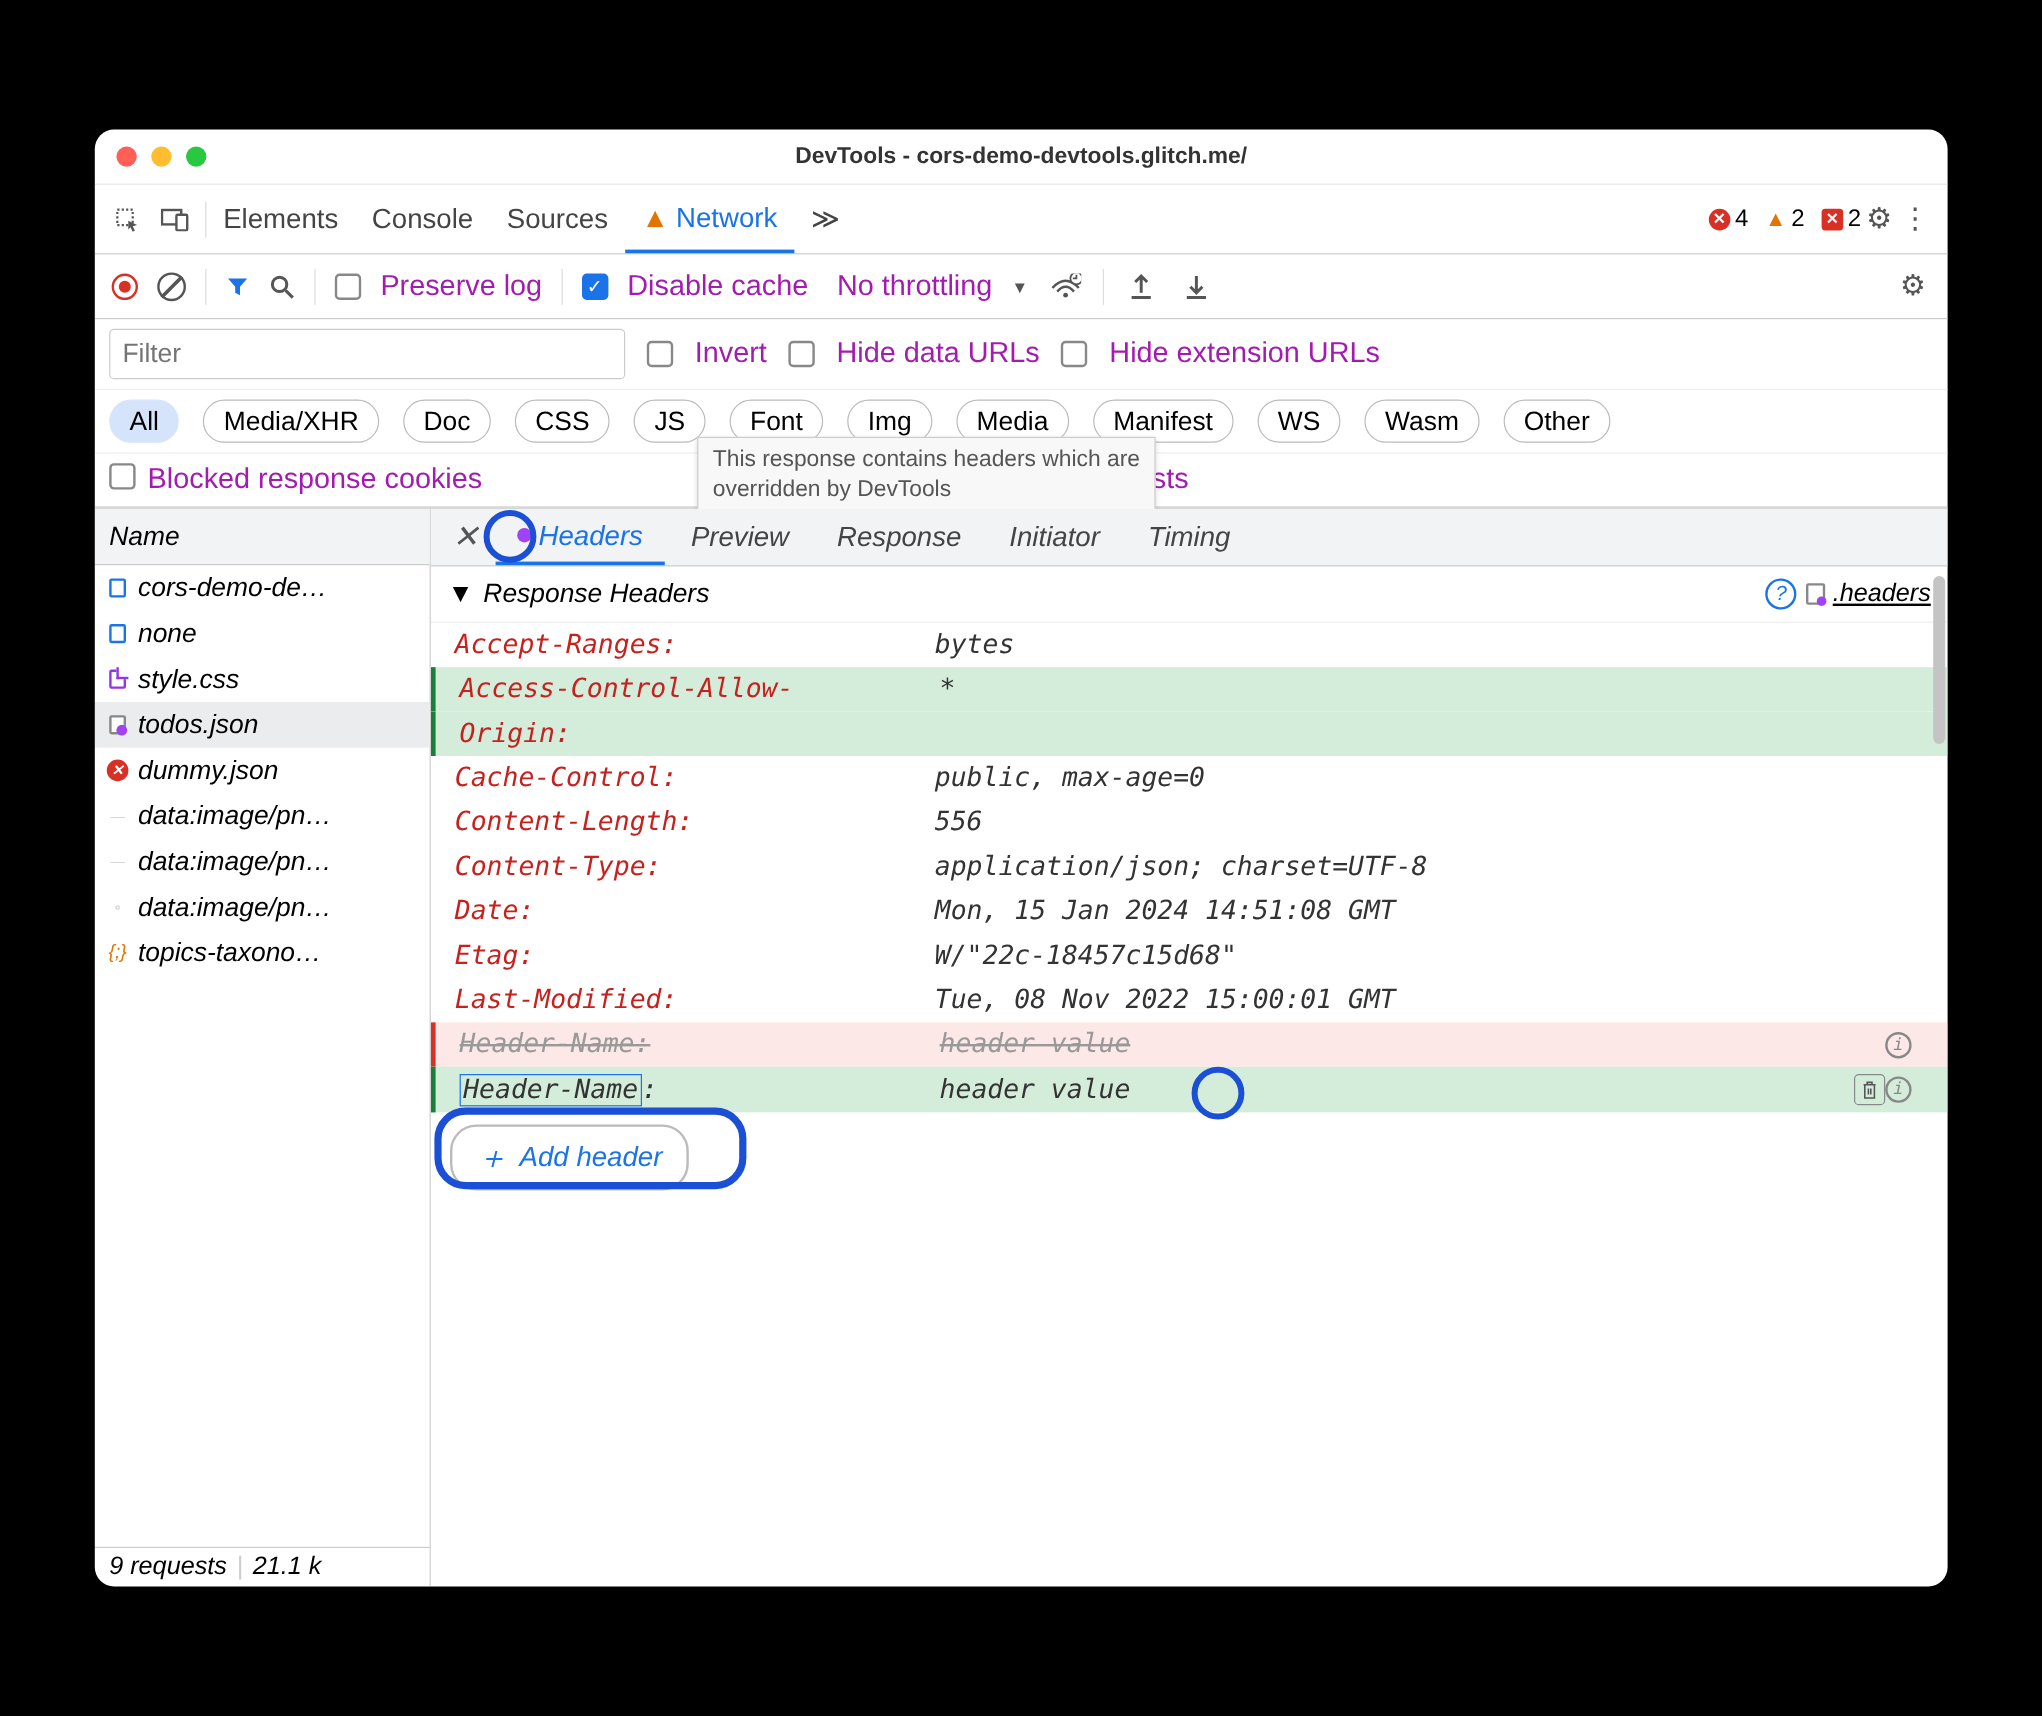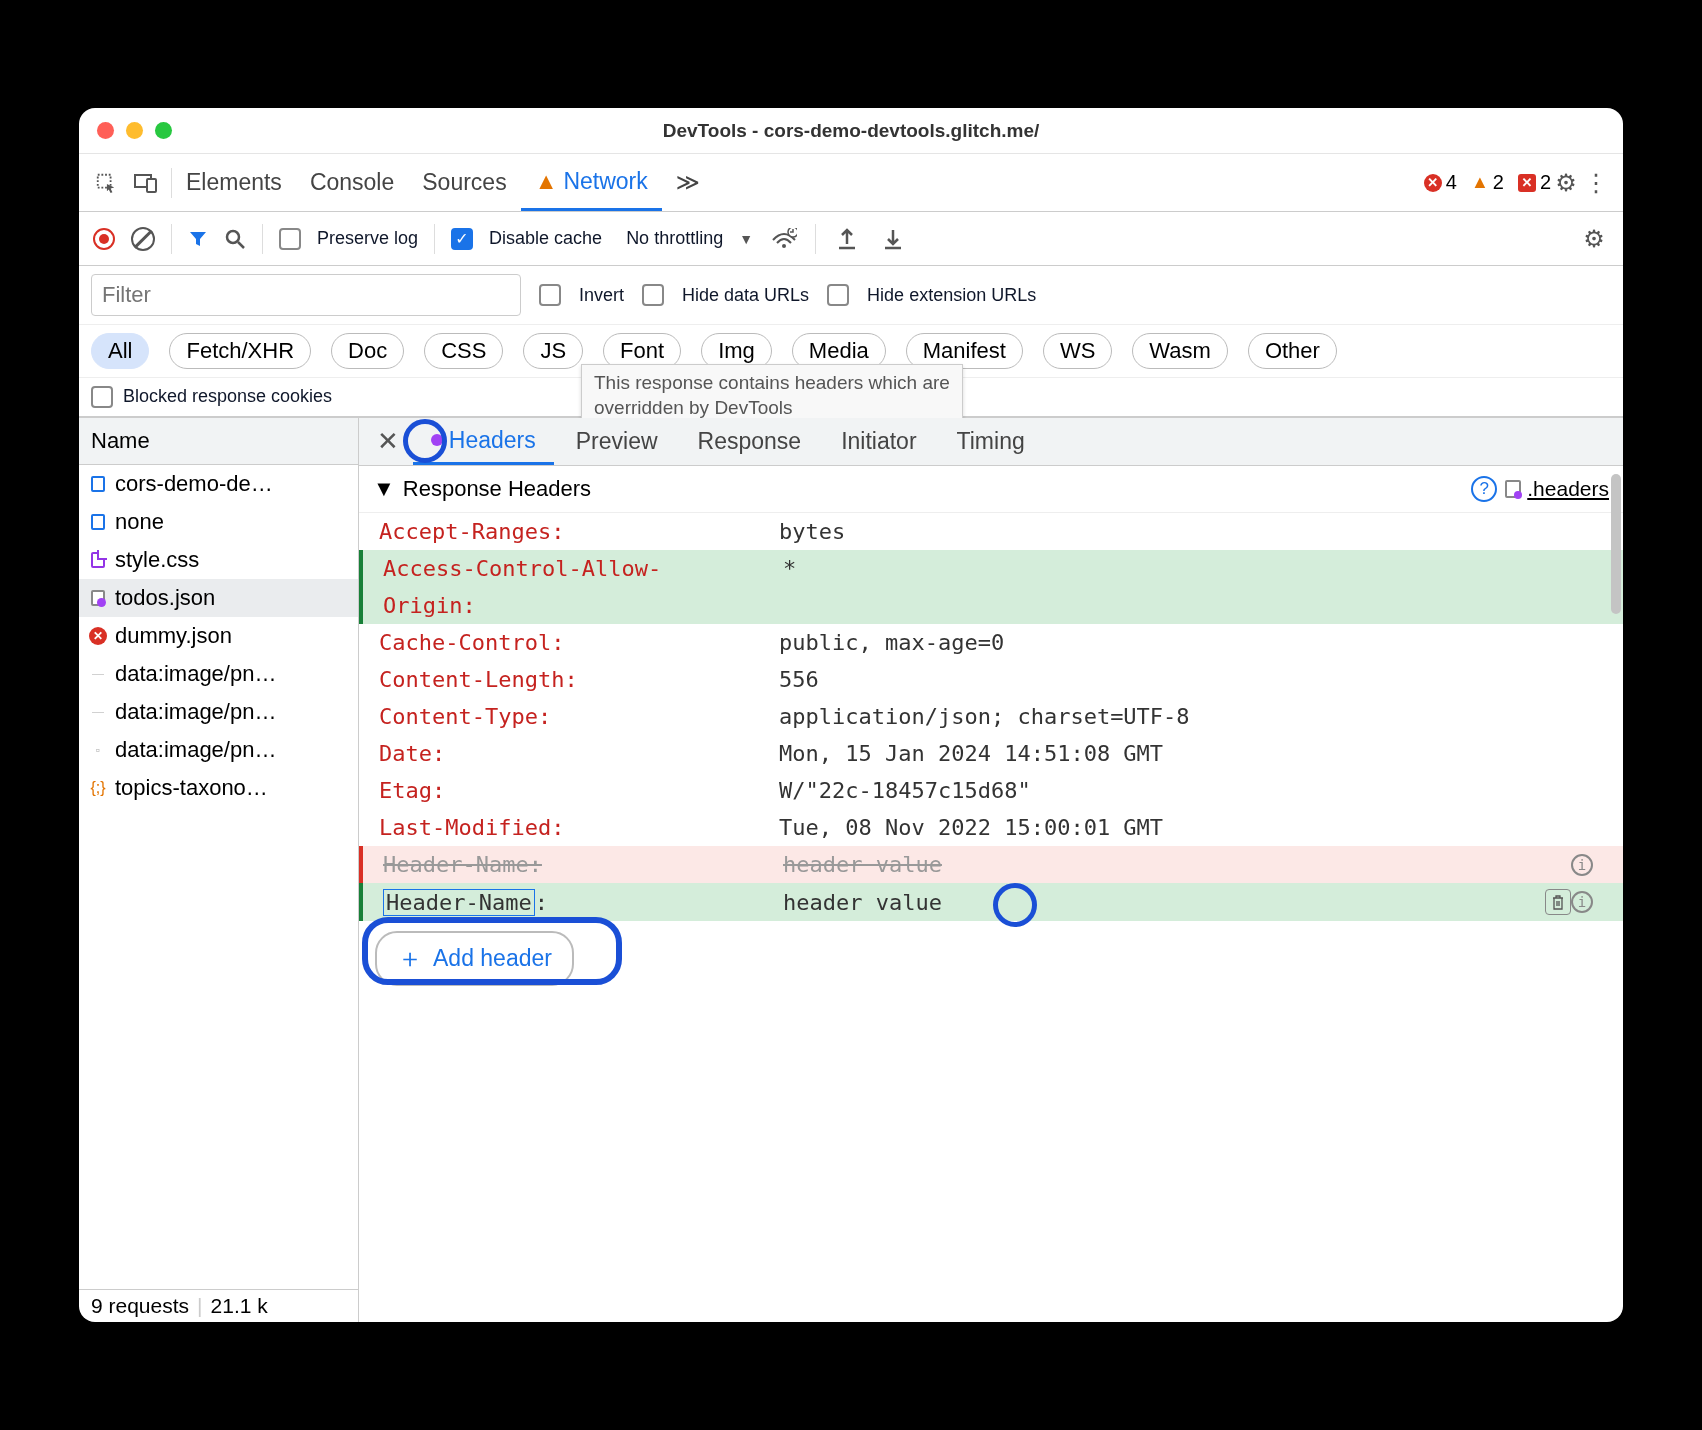--- a/index.html
+++ b/index.html
@@ -89,21 +89,21 @@
   }
   .rec-btn { width:22px;height:22px;border:2.5px solid #d93025;border-radius:50%;display:flex;align-items:center;justify-content:center;}
   .rec-btn::after{content:"";width:10px;height:10px;background:#d93025;border-radius:50%;}
   .noentry { width:24px;height:24px;border:2.5px solid #555;border-radius:50%;position:relative;}
   .noentry::after{content:"";position:absolute;width:2.5px;height:24px;background:#555;left:50%;top:-2px;transform:translateX(-50%) rotate(45deg);}
   .vbar{width:1px;height:30px;background:#ddd;}
   .filter-ic{color:#1a73e8;font-size:22px;}
   .srch-ic{color:#555;font-size:22px;}
   .chk{width:22px;height:22px;border:2px solid #888;border-radius:4px;display:inline-flex;align-items:center;justify-content:center;background:#fff;}
   .chk.on{background:#1a73e8;border-color:#1a73e8;color:#fff;font-size:16px;}
-  .ck-label{font-size:18px;color:#0f172a;}
+  .ck-label{font-size:24px;color:#a21caf;}
   .caret-dn{font-size:14px;color:#555;}
   
   .filter-row {
     border-bottom: 1px solid #eee;
     padding: 8px 12px;
     display:flex;
     align-items:center;
     gap:18px;
     font-size:22px;
     flex-wrap:wrap;
@@ -132,20 +132,21 @@
     position:absolute;left:502px;top:-14px;
     background:#f8f8f8;border:1px solid #ccc;
     padding:6px 12px;font-size:19px;color:#555;
     box-shadow:0 2px 4px rgba(0,0,0,0.15);
     line-height:1.3;
   }
   
   .main{
     flex:1;display:flex;overflow:hidden;
     border-top:1px solid #ccc;
+    font-style:italic;
   }
   .req-col{
     width:280px;border-right:1px solid #ccc;
     display:flex;flex-direction:column;
   }
   .col-hdr{
     background:#f1f3f4;padding:10px 12px;font-size:22px;
     border-bottom:1px solid #ccc;
   }
   .req-item{
@@ -337,21 +338,21 @@
     <span class="chk"></span>
     <span class="ck-label">Invert</span>
     <span class="chk"></span>
     <span class="ck-label">Hide data URLs</span>
     <span class="chk"></span>
     <span class="ck-label">Hide extension URLs</span>
   </div>
 
   <div class="type-row" id="type-pills">
       <div class="pill active">All</div>
-      <div class="pill">Fetch/XHR</div>
+      <div class="pill">Media/XHR</div>
       <div class="pill">Doc</div>
       <div class="pill">CSS</div>
       <div class="pill">JS</div>
       <div class="pill">Font</div>
       <div class="pill">Img</div>
       <div class="pill">Media</div>
       <div class="pill">Manifest</div>
       <div class="pill">WS</div>
       <div class="pill">Wasm</div>
       <div class="pill">Other</div>

